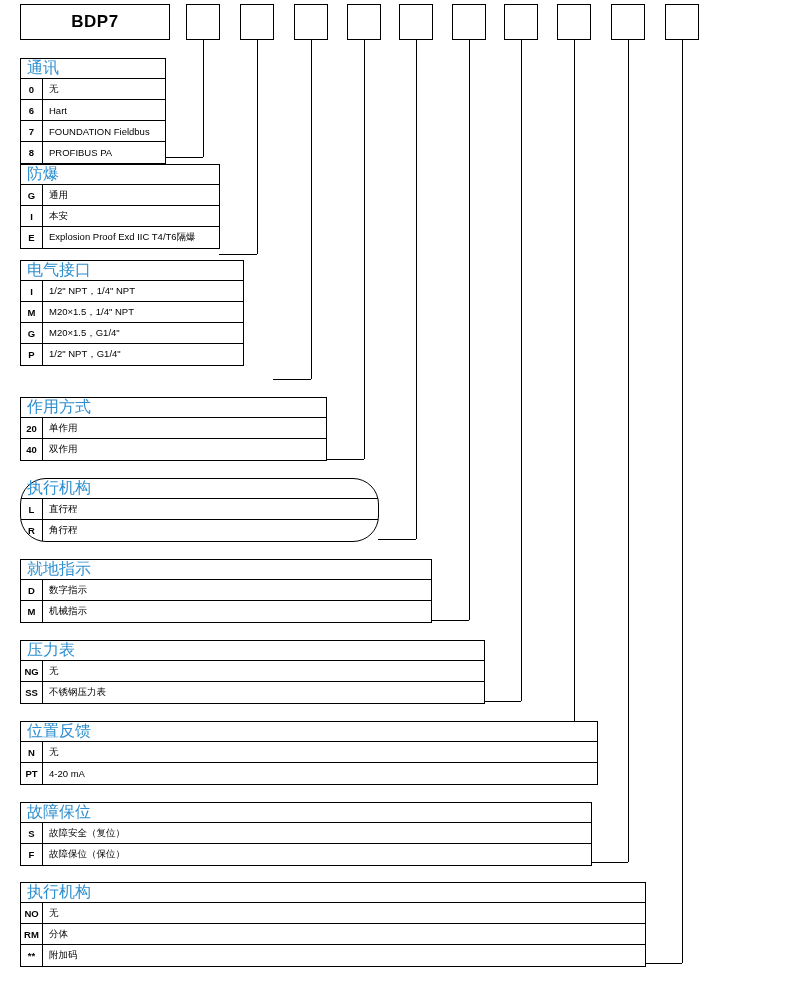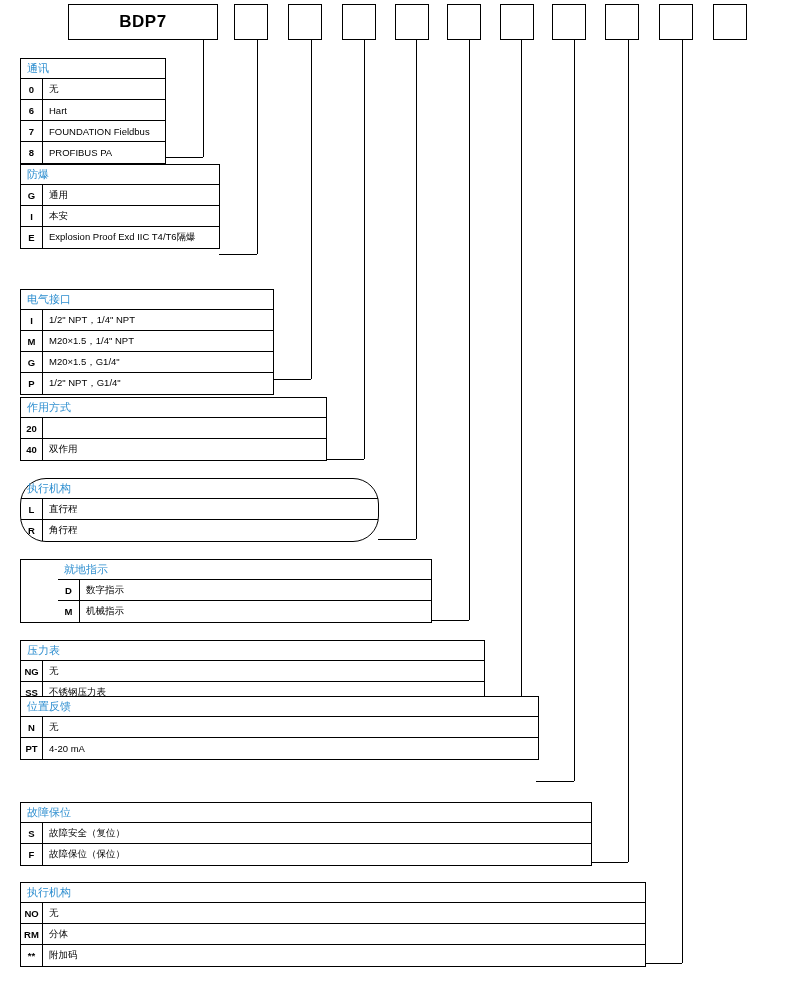--- a/index.html
+++ b/index.html
@@ -18,21 +18,20 @@
     overflow: hidden;
     background: #ffffff;
   }
 
   
   .model-box {
     position: absolute;
     border: 1px solid #000000;
     background: #ffffff;
     box-sizing: border-box;
-    margin-left: 48px;
   }
   .model-main {
     left: 20px;
     top: 4px;
     width: 150px;
     height: 36px;
     display: flex;
     align-items: center;
     justify-content: center;
     font-size: 17px;
@@ -51,21 +50,21 @@
     border: 1px solid #000000;
     box-sizing: border-box;
     background: #ffffff;
   }
   .group-title {
     height: 20px;
     border-bottom: 1px solid #000000;
     display: flex;
     align-items: center;
     padding-left: 6px;
-    font-size: 11px;
+    font-size: 16px;
     color: #2f8fd0;
     box-sizing: border-box;
   }
   .opt-row {
     height: 21px;
     display: flex;
     align-items: stretch;
     border-bottom: 1px solid #000000;
     box-sizing: border-box;
   }
@@ -183,21 +182,21 @@
     <div class="opt-row">
       <div class="opt-code">I</div>
       <div class="opt-label">本安</div>
     </div>
     <div class="opt-row">
       <div class="opt-code">E</div>
       <div class="opt-label">Explosion Proof Exd IIC T4/T6隔爆</div>
     </div>
   </div>
 
-  <div class="group" style="left:20px; top:289px; width:254px;">
+  <div class="group" style="left:20px; top:260px; width:224px;">
     <div class="group-title">电气接口</div>
     <div class="opt-row">
       <div class="opt-code">I</div>
       <div class="opt-label">1/2" NPT，1/4" NPT</div>
     </div>
     <div class="opt-row">
       <div class="opt-code">M</div>
       <div class="opt-label">M20×1.5，1/4" NPT</div>
     </div>
     <div class="opt-row">
@@ -207,40 +206,41 @@
     <div class="opt-row">
       <div class="opt-code">P</div>
       <div class="opt-label">1/2" NPT，G1/4"</div>
     </div>
   </div>
 
   <div class="group" style="left:20px; top:397px; width:307px;">
     <div class="group-title">作用方式</div>
     <div class="opt-row">
       <div class="opt-code">20</div>
+      <div class="opt-label">单作用</div>
     </div>
     <div class="opt-row">
       <div class="opt-code">40</div>
       <div class="opt-label">双作用</div>
     </div>
   </div>
 
   <div class="group" style="left:20px; top:478px; width:359px;border-radius:26px;">
     <div class="group-title">执行机构</div>
     <div class="opt-row">
       <div class="opt-code">L</div>
       <div class="opt-label">直行程</div>
     </div>
     <div class="opt-row">
       <div class="opt-code">R</div>
       <div class="opt-label">角行程</div>
     </div>
   </div>
 
-  <div class="group" style="left:20px; top:559px; width:412px;padding-left:37px;">
+  <div class="group" style="left:20px; top:559px; width:412px;">
     <div class="group-title">就地指示</div>
     <div class="opt-row">
       <div class="opt-code">D</div>
       <div class="opt-label">数字指示</div>
     </div>
     <div class="opt-row">
       <div class="opt-code">M</div>
       <div class="opt-label">机械指示</div>
     </div>
   </div>
@@ -250,21 +250,21 @@
     <div class="opt-row">
       <div class="opt-code">NG</div>
       <div class="opt-label">无</div>
     </div>
     <div class="opt-row">
       <div class="opt-code">SS</div>
       <div class="opt-label">不锈钢压力表</div>
     </div>
   </div>
 
-  <div class="group" style="left:20px; top:696px; width:519px;">
+  <div class="group" style="left:20px; top:721px; width:578px;">
     <div class="group-title">位置反馈</div>
     <div class="opt-row">
       <div class="opt-code">N</div>
       <div class="opt-label">无</div>
     </div>
     <div class="opt-row">
       <div class="opt-code">PT</div>
       <div class="opt-label">4-20 mA</div>
     </div>
   </div>

